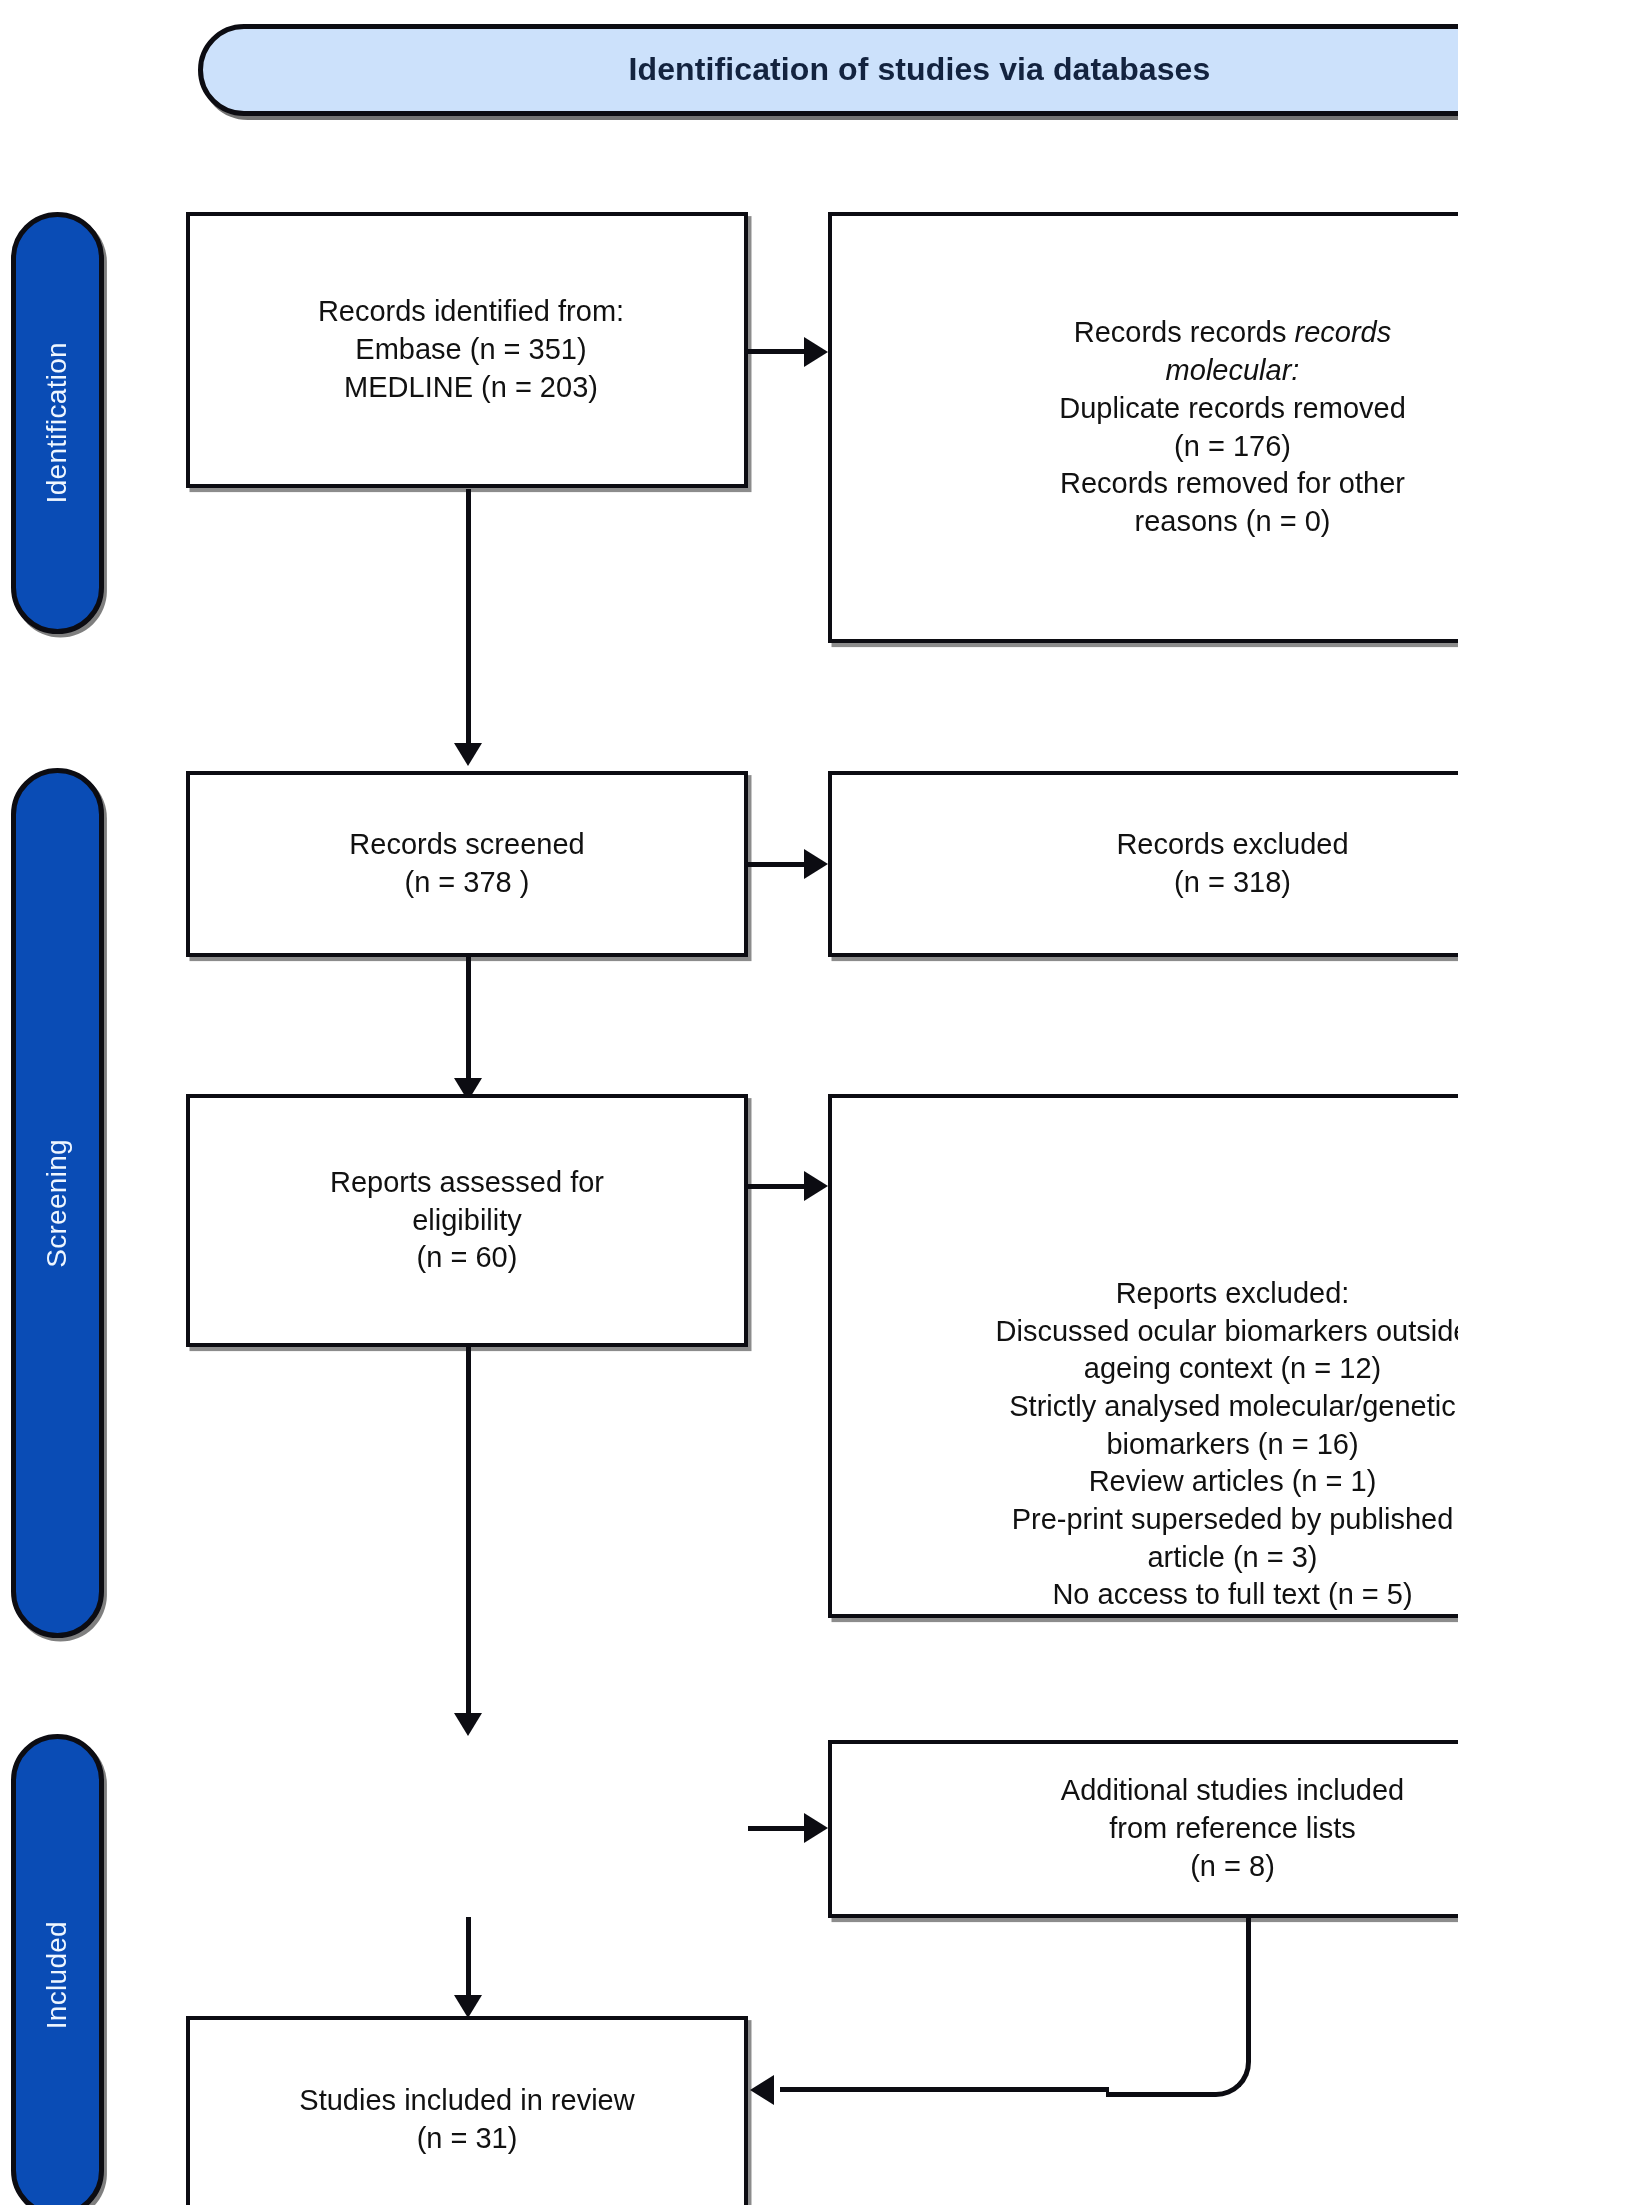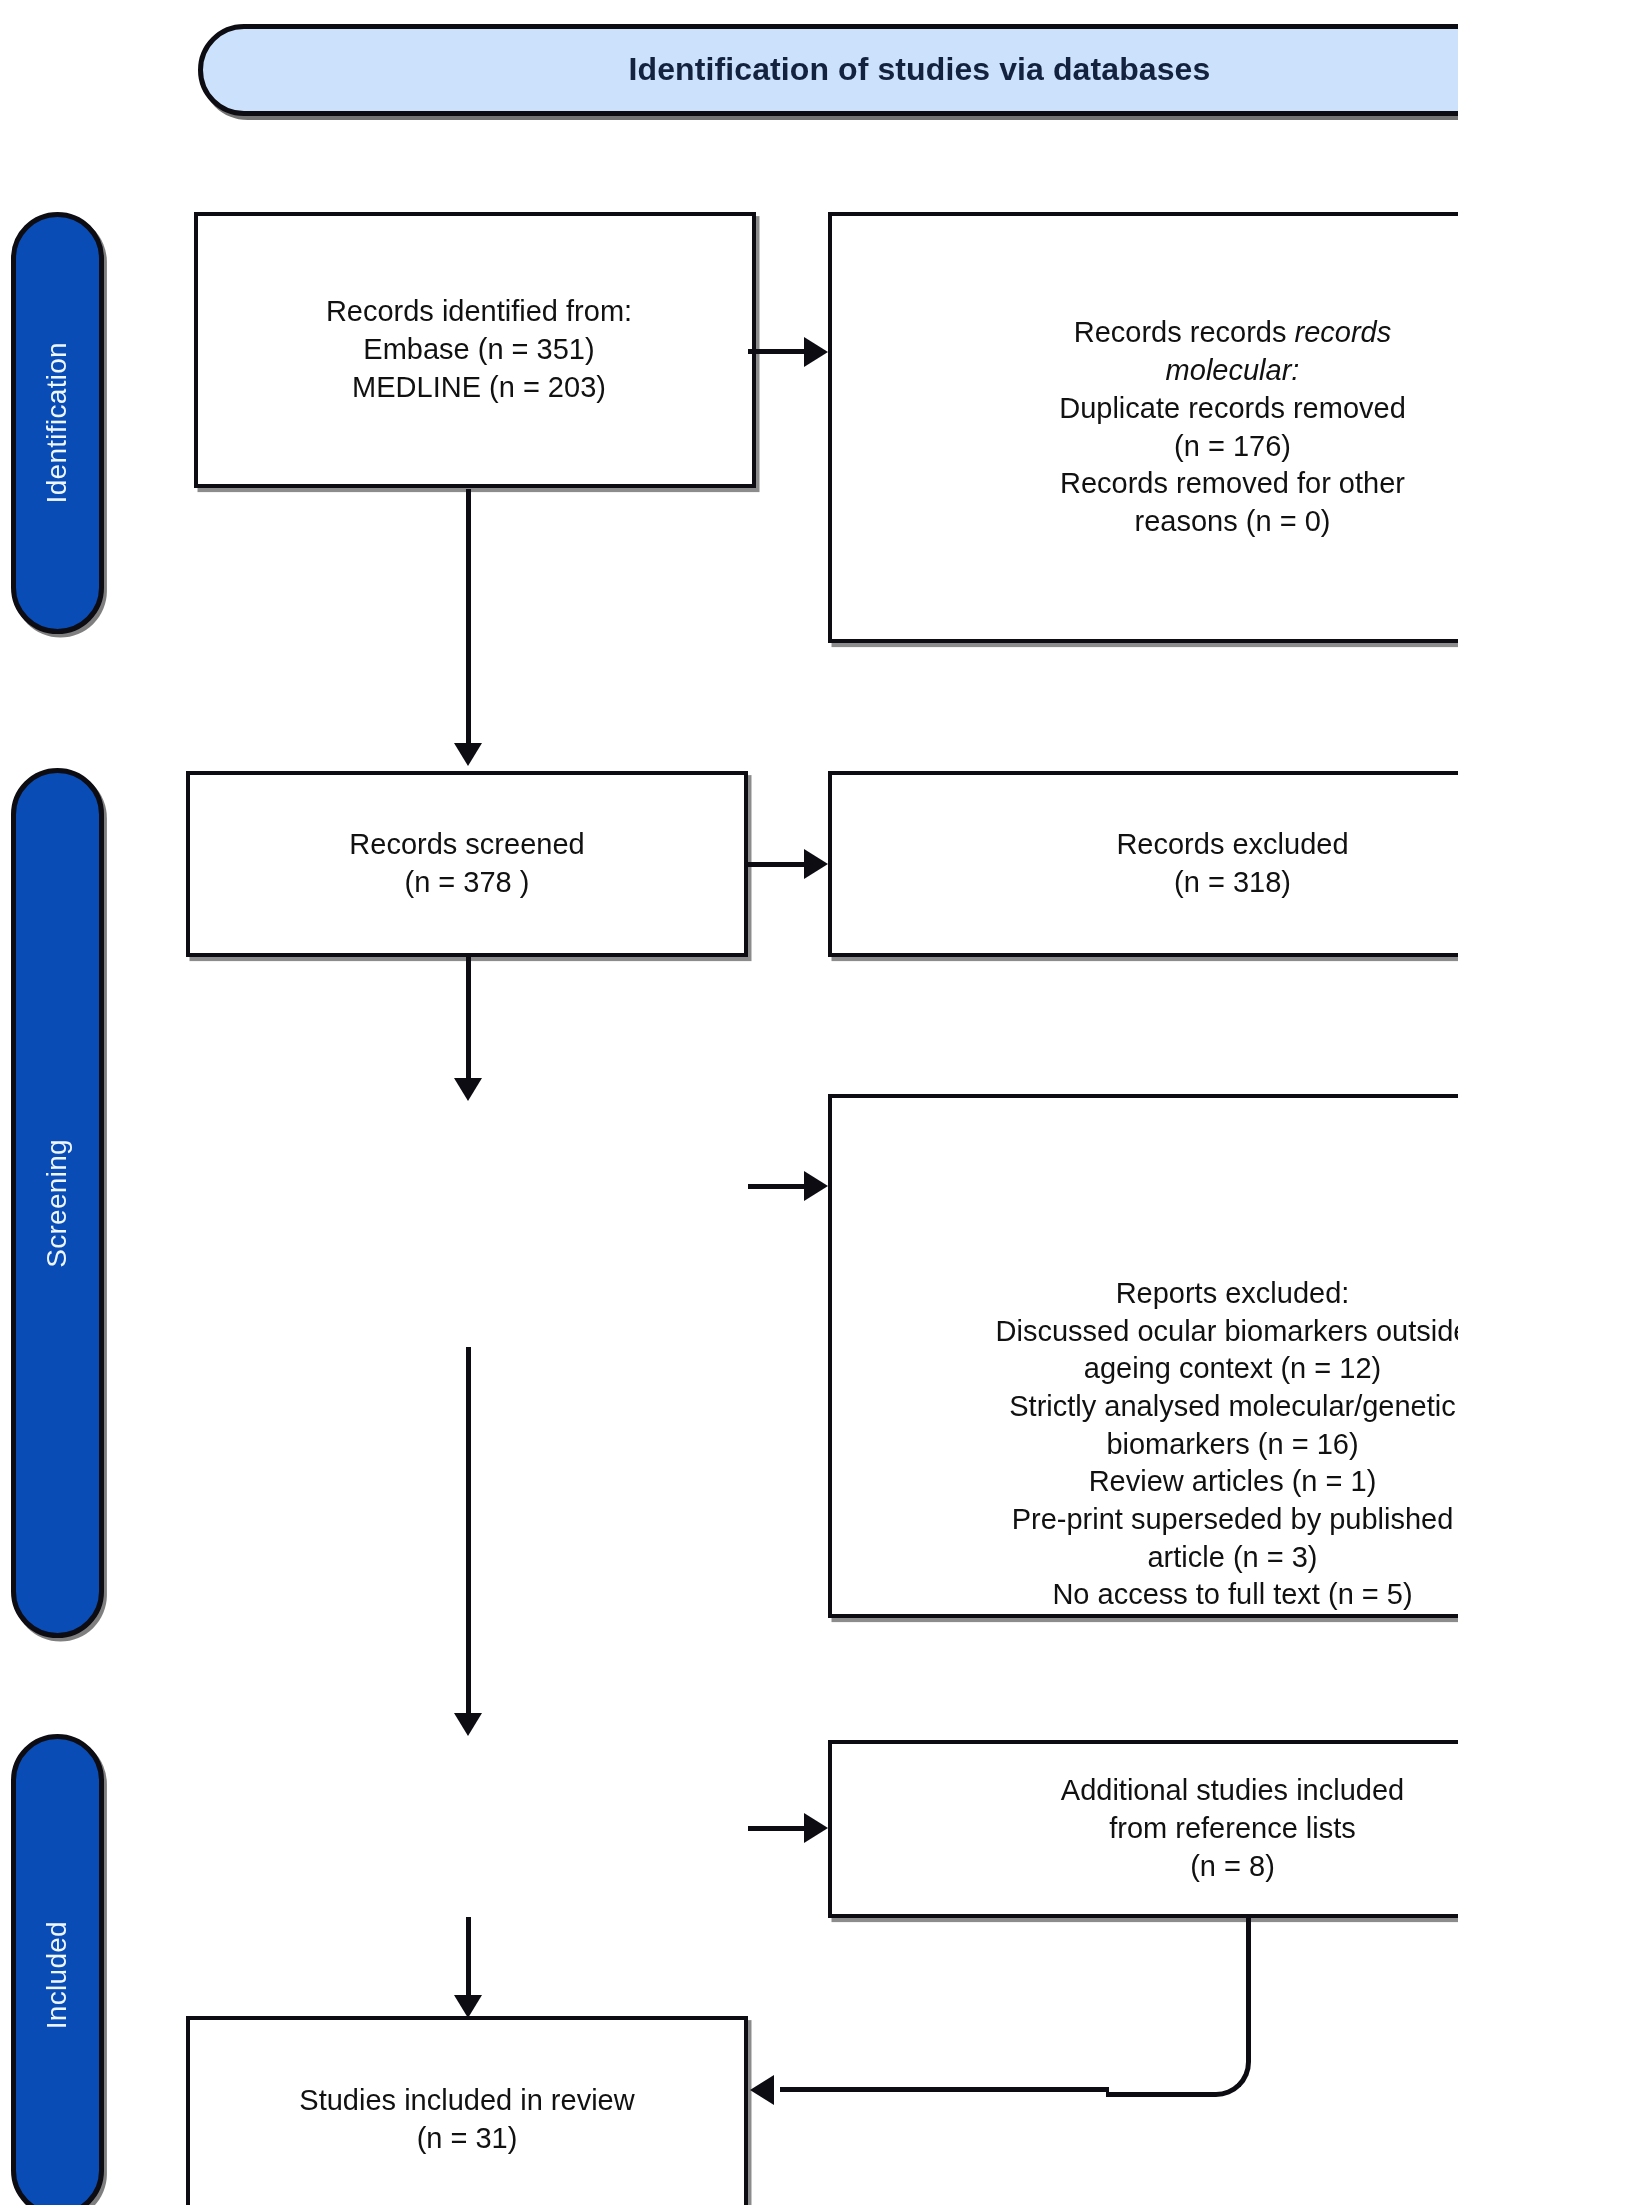--- a/index.html
+++ b/index.html
@@ -128,21 +128,21 @@
   </div>
 
   <div class="stage-pill" style="top:748px;height:870px;">
     <span class="stage-pill-text">Screening</span>
   </div>
 
   <div class="stage-pill" style="top:1714px;height:483px;">
     <span class="stage-pill-text">Included</span>
   </div>
 
-  <div class="box" style="left:194px;top:192px;width:562px;height:276px;padding-left:8px;">
+  <div class="box" style="left:186px;top:192px;width:562px;height:276px;padding-left:8px;">
     <span class="box-text">Records identified from:
 Embase (n = 351)
 MEDLINE (n = 203)</span>
   </div>
 
   <div class="box" style="left:828px;top:192px;width:809px;height:431px;">
     <span class="box-text"><span>Records records </span><span class="ital">records</span><br><span class="ital">molecular:</span><br><span>Duplicate records removed
 (n = 176)
 Records removed for other
 reasons (n = 0)</span></span>
@@ -163,20 +163,25 @@
     <span class="box-text">Records excluded
 (n = 318)</span>
   </div>
 
   <div class="h-line" style="left:748px;top:842px;width:58px;"></div>
   <div class="arrow-right" style="left:804px;top:829px;"></div>
 
   <div class="v-line" style="left:466px;top:937px;height:125px;"></div>
   <div class="arrow-down" style="left:454px;top:1058px;"></div>
 
+  <div class="box" style="left:186px;top:1074px;width:562px;height:253px;">
+    <span class="box-text">Reports assessed for
+eligibility
+(n = 60)</span>
+  </div>
 
   <div class="box" style="left:828px;top:1074px;width:809px;height:524px;align-items:flex-end;">
     <span class="box-text">Reports excluded:
 Discussed ocular biomarkers outside
 ageing context (n = 12)
 Strictly analysed molecular/genetic
 biomarkers (n = 16)
 Review articles (n = 1)
 Pre-print superseded by published
 article (n = 3)

